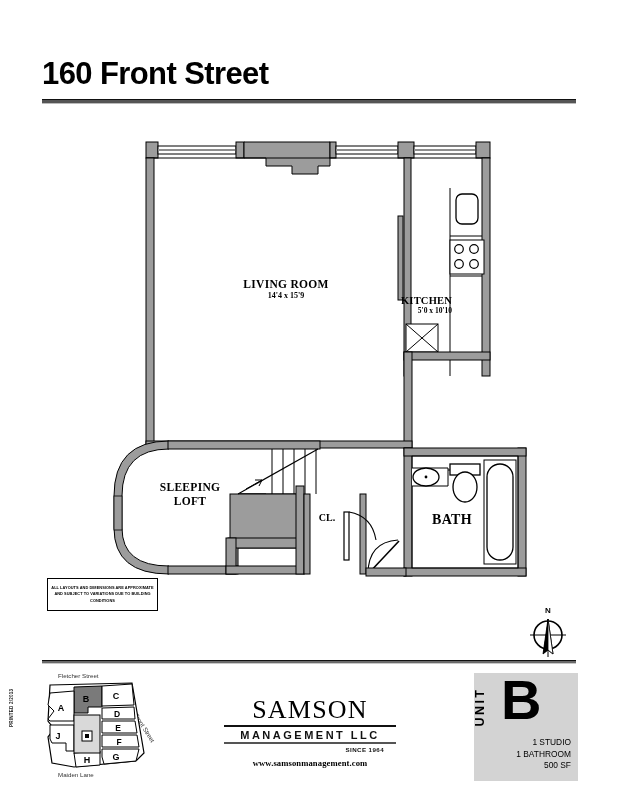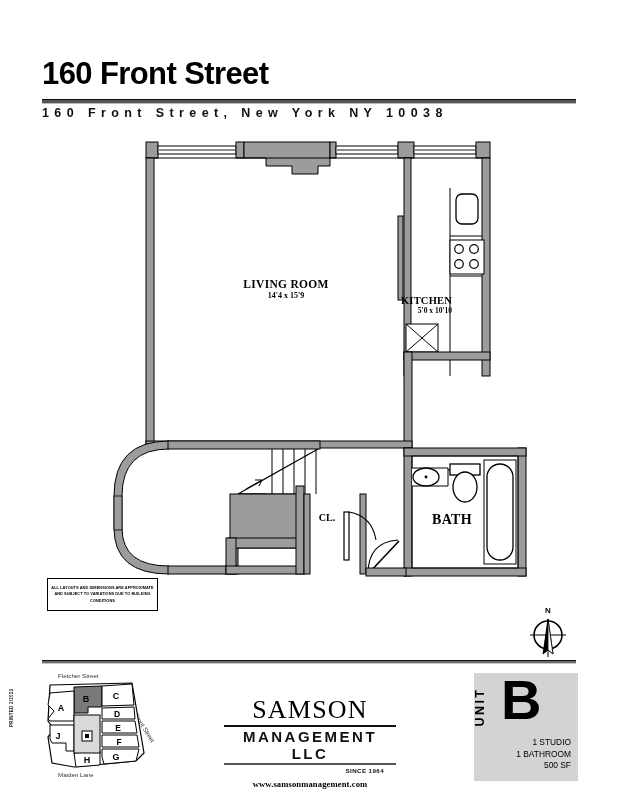--- a/index.html
+++ b/index.html
@@ -78,21 +78,21 @@
 
   
   .logo { position: absolute; left: 224px; top: 697px; width: 172px; text-align: center; }
   .logo .brand {
     font-family: "Liberation Serif", serif;
     font-size: 26px; font-weight: normal; letter-spacing: 1.2px; color: #000;
     line-height: 1;
   }
   .logo .bar1 { width: 172px; height: 2px; background: #111; margin-top: 2px; }
   .logo .mgmt {
-    font-size: 15px; font-weight: bold; letter-spacing: 2.5px;
+    font-size: 11px; font-weight: bold; letter-spacing: 2.5px;
     color: #111; margin-top: 2px; line-height: 1.1;
   }
   .logo .bar2 { width: 172px; height: 2px; background: #555; margin-top: 1px; }
   .logo .since {
     font-size: 6.2px; font-weight: bold; letter-spacing: 0.4px; color: #111;
     text-align: right; margin-top: 2px; padding-right: 12px;
   }
   .logo .url {
     font-family: "Liberation Serif", serif;
     font-size: 8.6px; font-weight: bold; letter-spacing: 0.1px; color: #000;
@@ -119,21 +119,20 @@
     font-size: 8.4px; font-weight: normal; line-height: 1.38; color: #000; margin-top: 20px;
   }
 </style>
 </head>
 <body>
 
 <div class="page">
 
   <div class="title">160 Front Street</div>
   <div class="rule"></div>
-  <div class="subtitle">160 Front Street, New York NY 10038</div>
 
   <div class="plan">
     <svg width="618" height="460" viewBox="0 0 618 460" xmlns="http://www.w3.org/2000/svg">
       <defs>
         <g id="doorswing"></g>
       </defs>
 
       <rect x="146" y="14" width="12" height="16" fill="#9c9c9c" stroke="#000" stroke-width="1"></rect>
 
       <rect x="158" y="18" width="78" height="8" fill="#ffffff" stroke="#000" stroke-width="1"></rect>
@@ -250,20 +249,24 @@
     <div style="position:absolute; left:226px; top:150px; width:120px; text-align:center;">
       <div style="font-size:11.5px; font-weight:bold; letter-spacing:0.3px; color:#000;">LIVING ROOM</div>
       <div style="font-size:8px; font-weight:bold; color:#000; margin-top:1px;">14'4 x 15'9</div>
     </div>
 
     <div style="position:absolute; left:378px; top:167px; width:74px; text-align:center;">
       <div style="font-size:10.5px; font-weight:bold; letter-spacing:0.2px; color:#000;text-align:right;">KITCHEN</div>
       <div style="font-size:7.5px; font-weight:bold; color:#000; margin-top:0px;text-align:right;">5'0 x 10'10</div>
     </div>
 
+    <div style="position:absolute; left:135px; top:352px; width:110px; text-align:center;">
+      <div style="font-size:11.5px; font-weight:bold; letter-spacing:0.3px; color:#000; line-height:1.25;">SLEEPING</div>
+      <div style="font-size:11.5px; font-weight:bold; letter-spacing:0.3px; color:#000; line-height:1.25;">LOFT</div>
+    </div>
 
     <div style="position:absolute; left:310px; top:384px; width:34px; text-align:center;
                 font-size:10px; font-weight:bold; color:#000;">CL.</div>
 
     <div style="position:absolute; left:424px; top:384px; width:56px; text-align:center;
                 font-size:14px; font-weight:bold; letter-spacing:0.3px; color:#000;">BATH</div>
   </div>
 
   <div class="disclaimer">
     <span>ALL LAYOUTS AND DIMENSIONS ARE APPROXIMATE AND SUBJECT TO VARIATIONS DUE TO BUILDING CONDITIONS</span>

